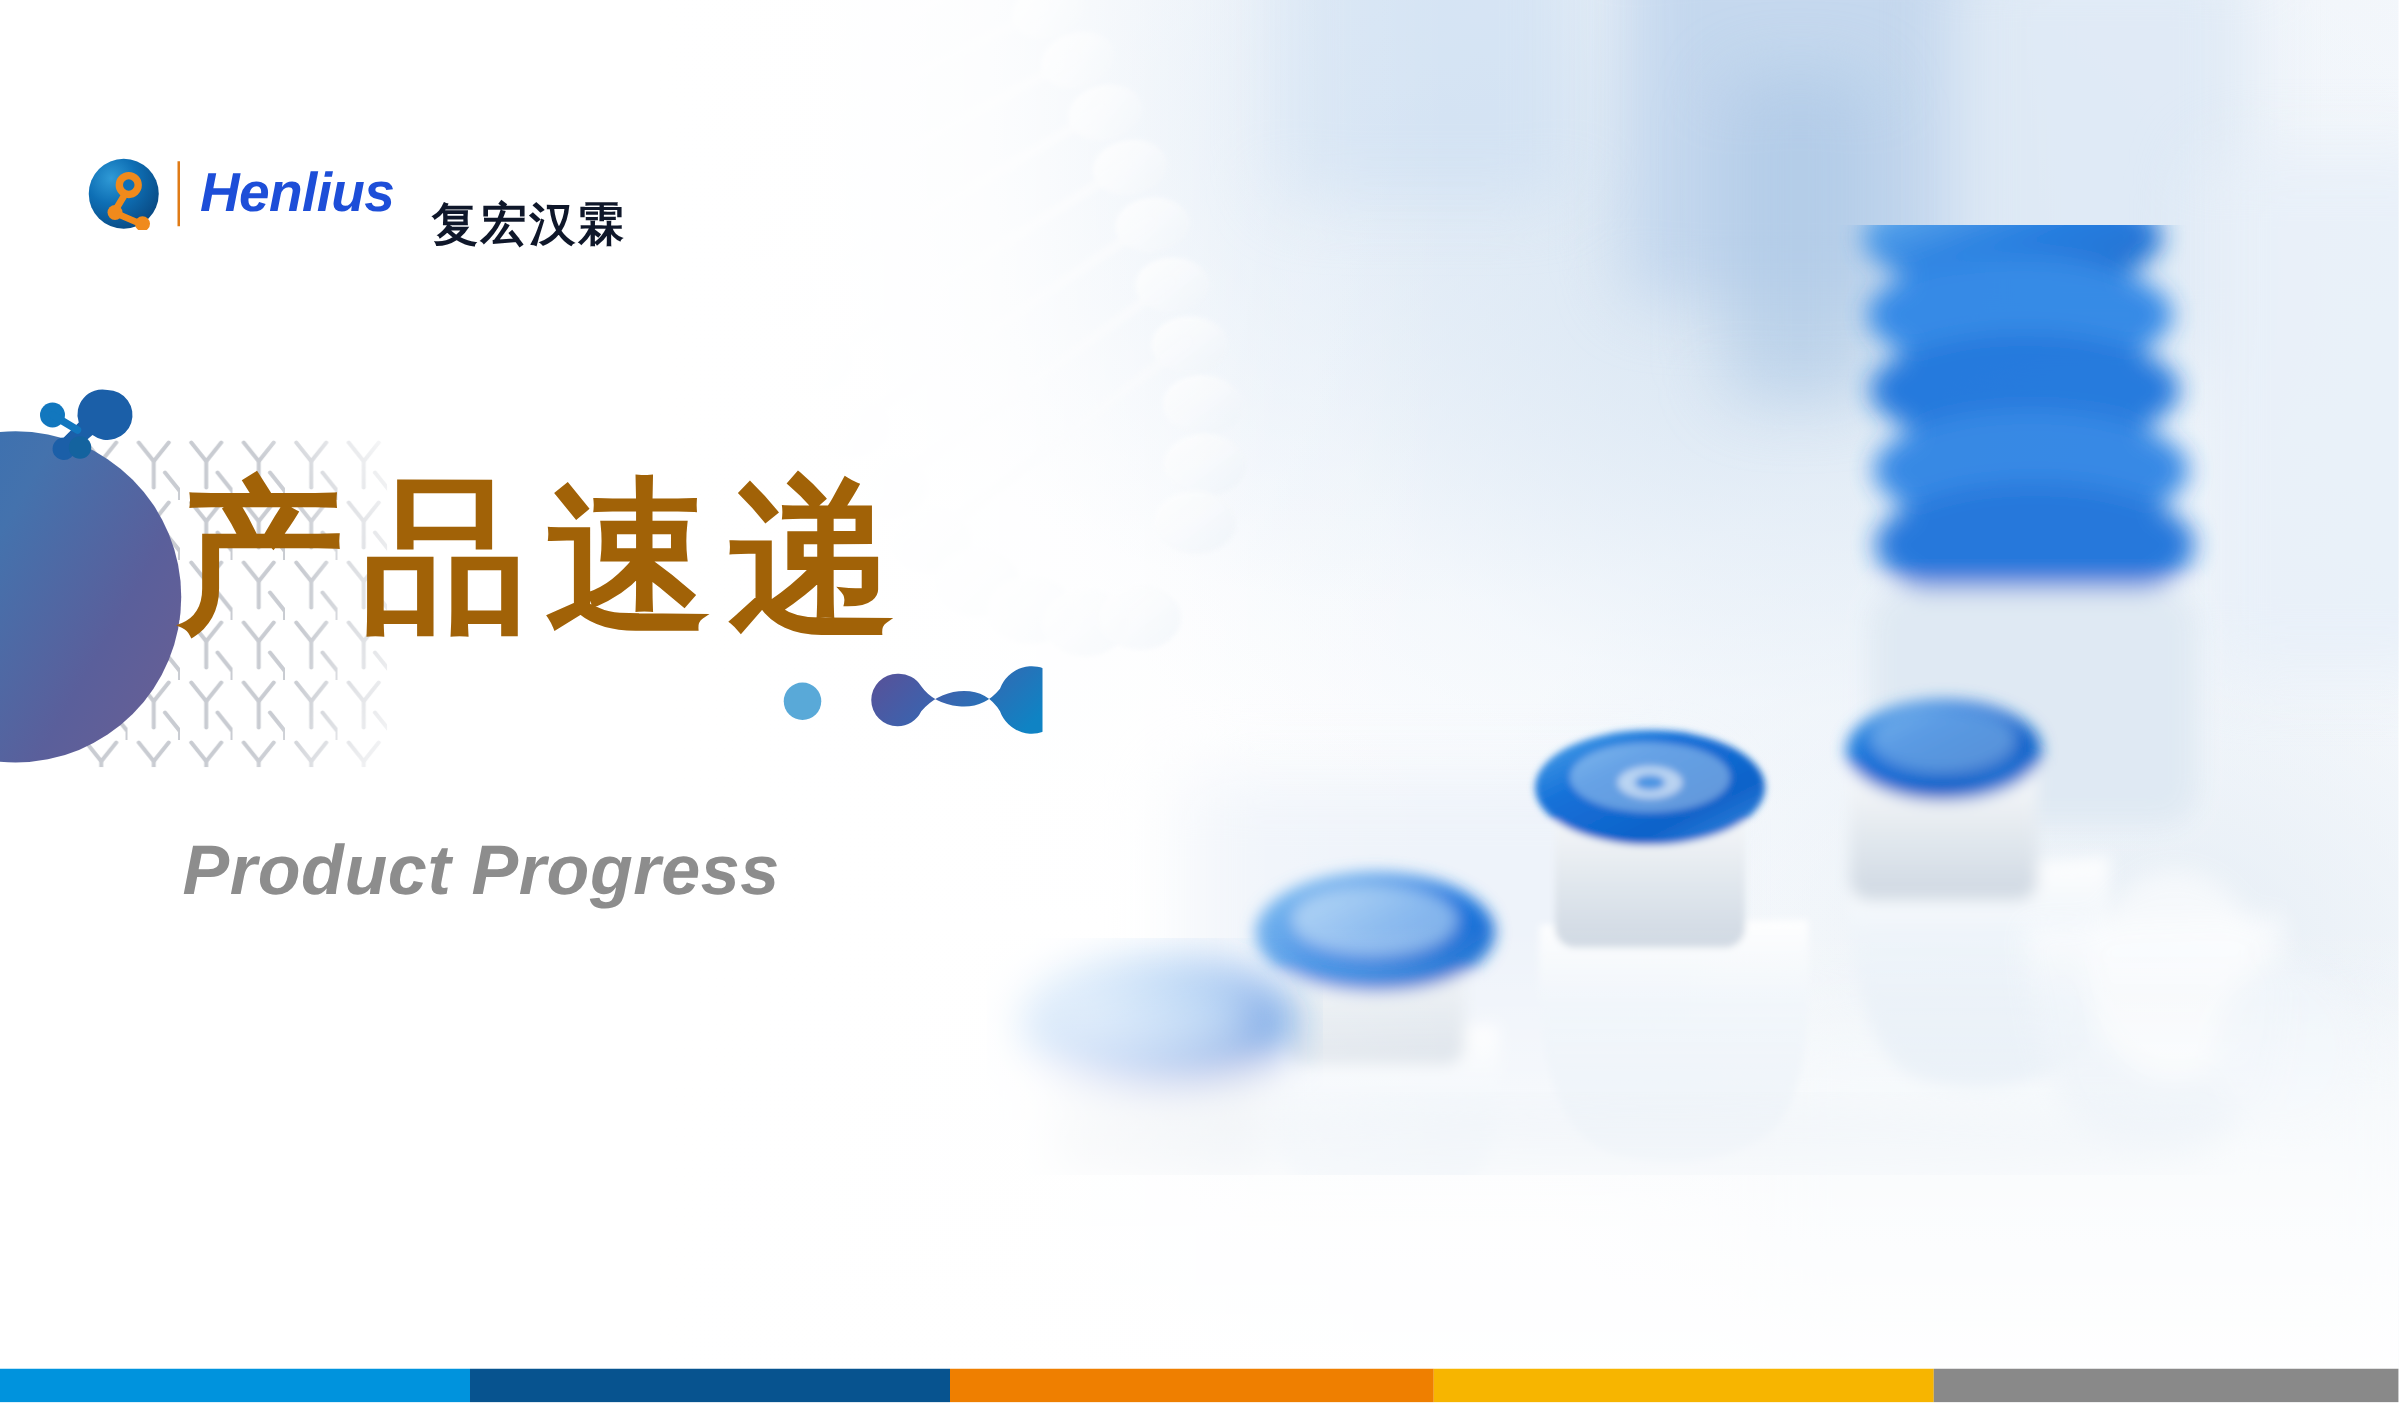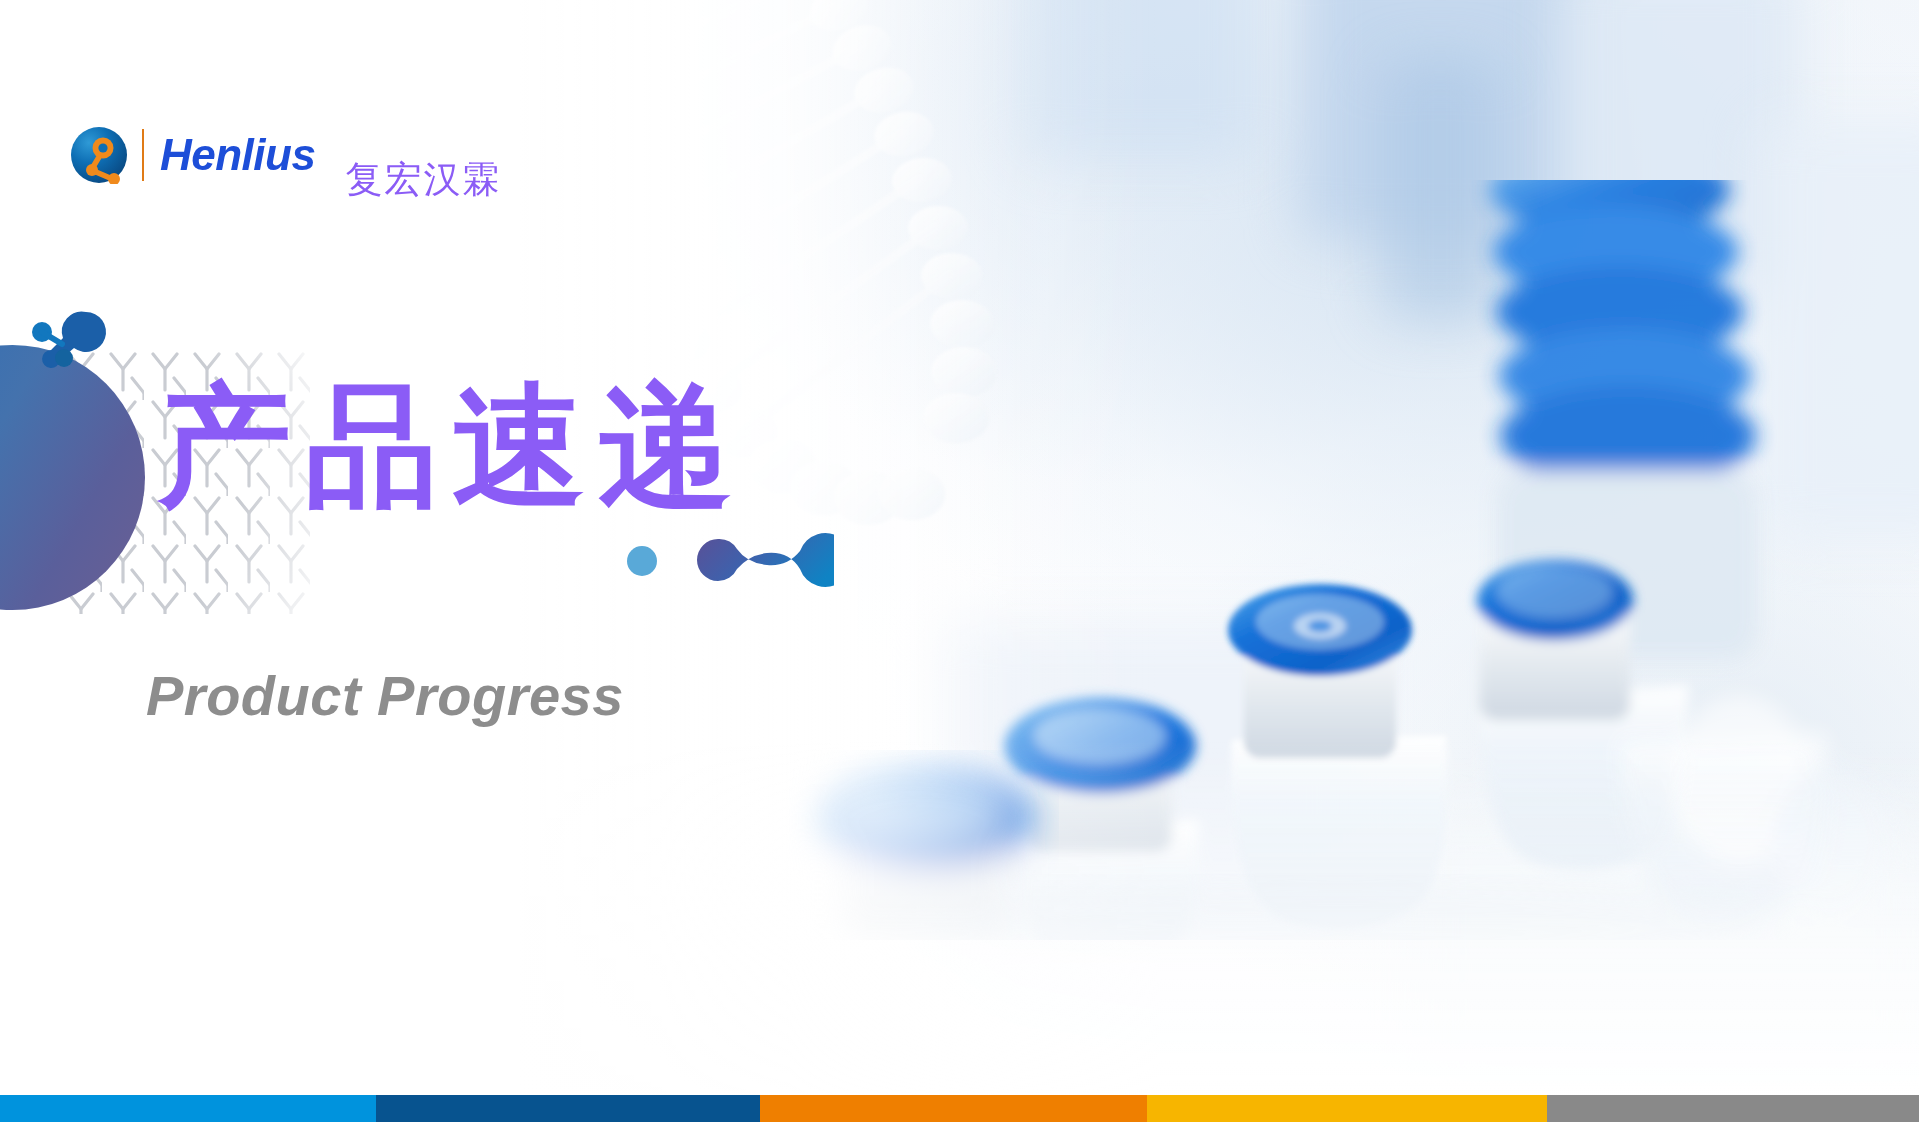--- a/index.html
+++ b/index.html
@@ -54,26 +54,26 @@
   }
   .antibody-mask{
     position:absolute; left:60px; top:352px; width:250px; height:262px; overflow:hidden;
   }
 
   
   .logo{ position:absolute; left:70px; top:124px; display:flex; align-items:center; height:62px; }
   .logo-mark{ position:relative; width:58px; height:58px; }
   .logo-divider{ width:2px; height:52px; background:#e07b16; margin:0 16px 0 14px; }
   .logo-word{ font-size:44px; font-weight:700; color:#1d4ed8; letter-spacing:-.5px; line-height:1;font-style:italic; }
-  .logo-cn{ font-size:37px; font-weight:400; color:#8b5cf6; margin-left:30px; letter-spacing:2px;
+  .logo-cn{ font-size:37px; font-weight:700; color:#0f172a; margin-left:30px; letter-spacing:2px;
             line-height:1; font-family:"DejaVu Sans","Liberation Sans",sans-serif;margin-top:48px; }
 
   
   .title-cn{
-    position:absolute; left:158px; top:375px; font-size:133px; font-weight:700; color:#8b5cf6;
+    position:absolute; left:142px; top:375px; font-size:133px; font-weight:700; color:#a16207;
     letter-spacing:14px; line-height:1.08;
     font-family:"DejaVu Sans","Liberation Sans",sans-serif;
   }
   .title-en{
     position:absolute; left:146px; top:628px; font-size:56px; font-weight:700; font-style:italic;
     color:#8d8d8d; letter-spacing:.5px; line-height:1;margin-top:40px;
   }
 
   
   .dot-small{ position:absolute; left:627px; top:546px; width:30px; height:30px; border-radius:50%;

